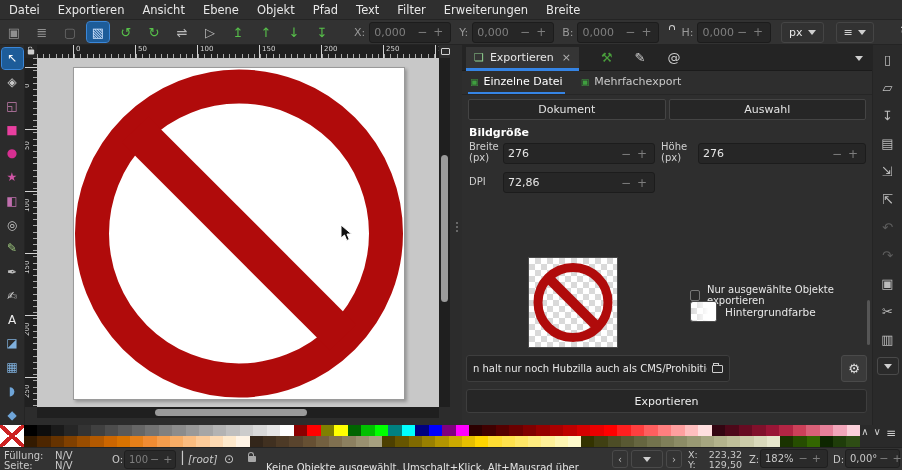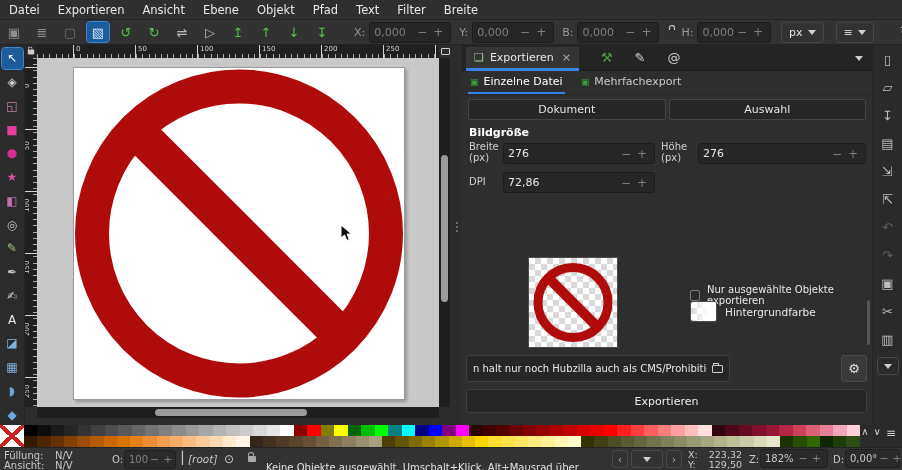--- a/index.html
+++ b/index.html
@@ -169,20 +169,21 @@
   <div class="abs menubar">
 
   <span class="menu-item">Datei</span>
       <span class="menu-item">Exportieren</span>
       <span class="menu-item">Ansicht</span>
       <span class="menu-item">Ebene</span>
       <span class="menu-item">Objekt</span>
       <span class="menu-item">Pfad</span>
       <span class="menu-item">Text</span>
       <span class="menu-item">Filter</span>
+      <span class="menu-item">Erweiterungen</span>
       <span class="menu-item">Breite</span>
     </div>
 
   <div class="abs toolbar">
     <div class="row">
 
     <span class="tbicon" style="color: rgb(143, 143, 143);">▣</span>
         <span class="tbicon" style="color: rgb(143, 143, 143);">≣</span>
         <span class="tbicon" style="color: rgb(111, 111, 111);">▢</span>
         <span class="tbicon active" style="color: rgb(207, 227, 255);">▧</span>
@@ -614,21 +615,21 @@
     <div class="pal-ctrl">
       <span>∧</span>
       <span>∨</span>
       <span style="font-size:12px">≡</span>
     </div>
   </div>
 
   <div class="abs statusbar">
     <span class="sb" style="left:4px;top:2px">Füllung:</span>
     <span class="sb v" style="left:55px;top:2px">N/V</span>
-    <span class="sb" style="left:4px;top:12px">Ansicht:</span>
+    <span class="sb" style="left:4px;top:12px">Seite:</span>
     <span class="sb v" style="left:55px;top:12px">N/V</span>
 
     <span class="sb" style="left:112px;top:6px">O:</span>
     <span class="sb minispin" style="left:124px;top:2px;width:52px;color:#7f7f7f">
       <span class="val">100</span>
       <span class="mp">−</span>
       <span class="mp">+</span>
     </span>
 
     <span class="sb v" style="left:182px;top:3px;font-size:12px">▏</span>

